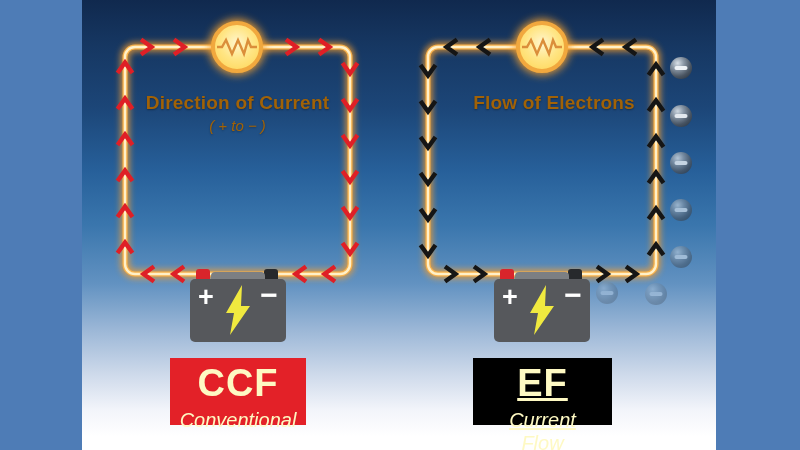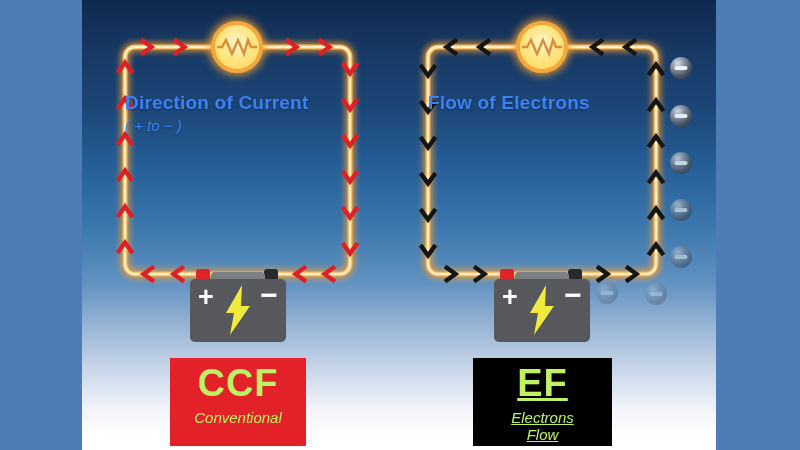--- a/index.html
+++ b/index.html
@@ -6,32 +6,32 @@
   .stage{position:relative;width:800px;height:450px;overflow:hidden;
          font-family:"Liberation Sans",sans-serif;background:#fff;}
   .bg{position:absolute;inset:0;
       background:linear-gradient(180deg,#10294e 0%,#163762 10%,#1c4678 24%,
       #27609a 38%,#3a76ad 50%,#6292c1 63%,#9ab6d6 73%,#cdd9ea 83%,
       #f2f4fa 91%,#ffffff 97%);}
   .sidebar{position:absolute;top:0;height:450px;background:#4e7cb6;}
   .sidebar.left{left:0;width:82px;}
   .sidebar.right{right:0;width:84px;}
   svg.circuit{position:absolute;left:0;top:0;}
-  .title-block{position:absolute;text-align:left;color:#3b82f6;}
+  .title-block{position:absolute;text-align:center;color:#a16207;}
   .tb-left{left:125px;width:225px;top:92px;}
   .tb-right{left:428px;width:252px;top:92px;}
   .title{font-size:19px;font-weight:bold;letter-spacing:.2px;
          text-shadow:0 1px 2px rgba(0,0,0,.35);}
   .subtitle{font-size:15px;font-style:italic;margin-top:3px;
             text-shadow:0 1px 2px rgba(0,0,0,.3);}
-  .badge{position:absolute;top:358px;height:88px;color:#bef264;text-align:center;}
+  .badge{position:absolute;top:358px;height:67px;color:#fef9c3;text-align:center;}
   .badge-ccf{left:170px;width:136px;background:#e32128;}
   .badge-ef{left:473px;width:139px;background:#000;text-decoration:underline;}
   .badge .abbr{font-size:38px;font-weight:bold;margin-top:4px;letter-spacing:1px;}
-  .badge .cap{font-size:15px;font-style:italic;line-height:1.15;margin-top:4px;}
+  .badge .cap{font-size:20px;font-style:italic;line-height:1.15;margin-top:4px;}
 </style>
 </head>
 <body>
 
 <div class="stage">
   <div class="bg"></div>
   <div class="sidebar left"></div>
   <div class="sidebar right"></div>
 
   <svg class="circuit" width="800" height="450" viewBox="0 0 800 450">
@@ -167,17 +167,17 @@
 
   <div class="badge badge-ccf">
     <div class="abbr">CCF</div>
     <div class="cap">
       <div>Conventional</div>
     </div>
   </div>
   <div class="badge badge-ef">
     <div class="abbr">EF</div>
     <div class="cap">
-      <div>Electrons</div>
+      <div>Current</div>
       <div>Flow</div>
     </div>
   </div>
 </div>
 
 </body></html>

